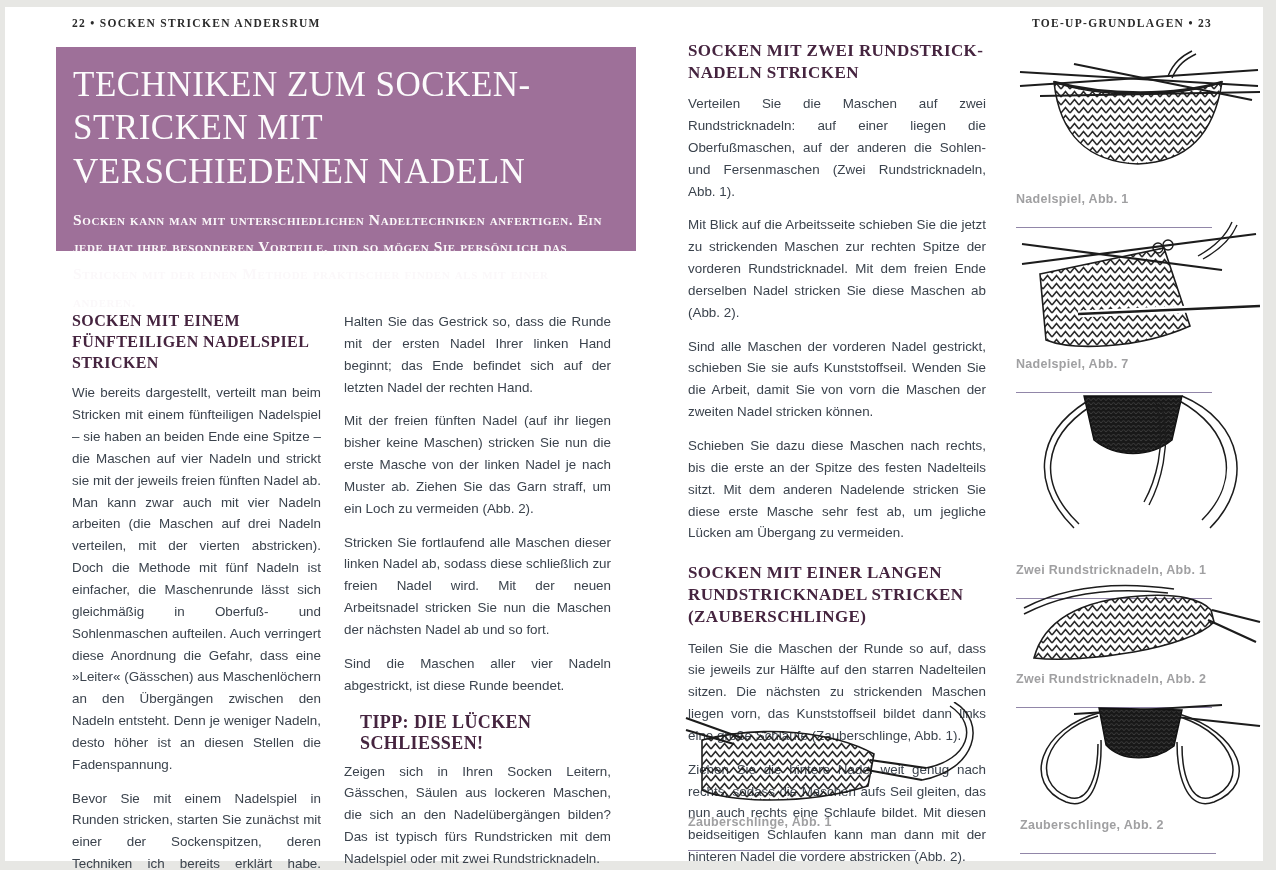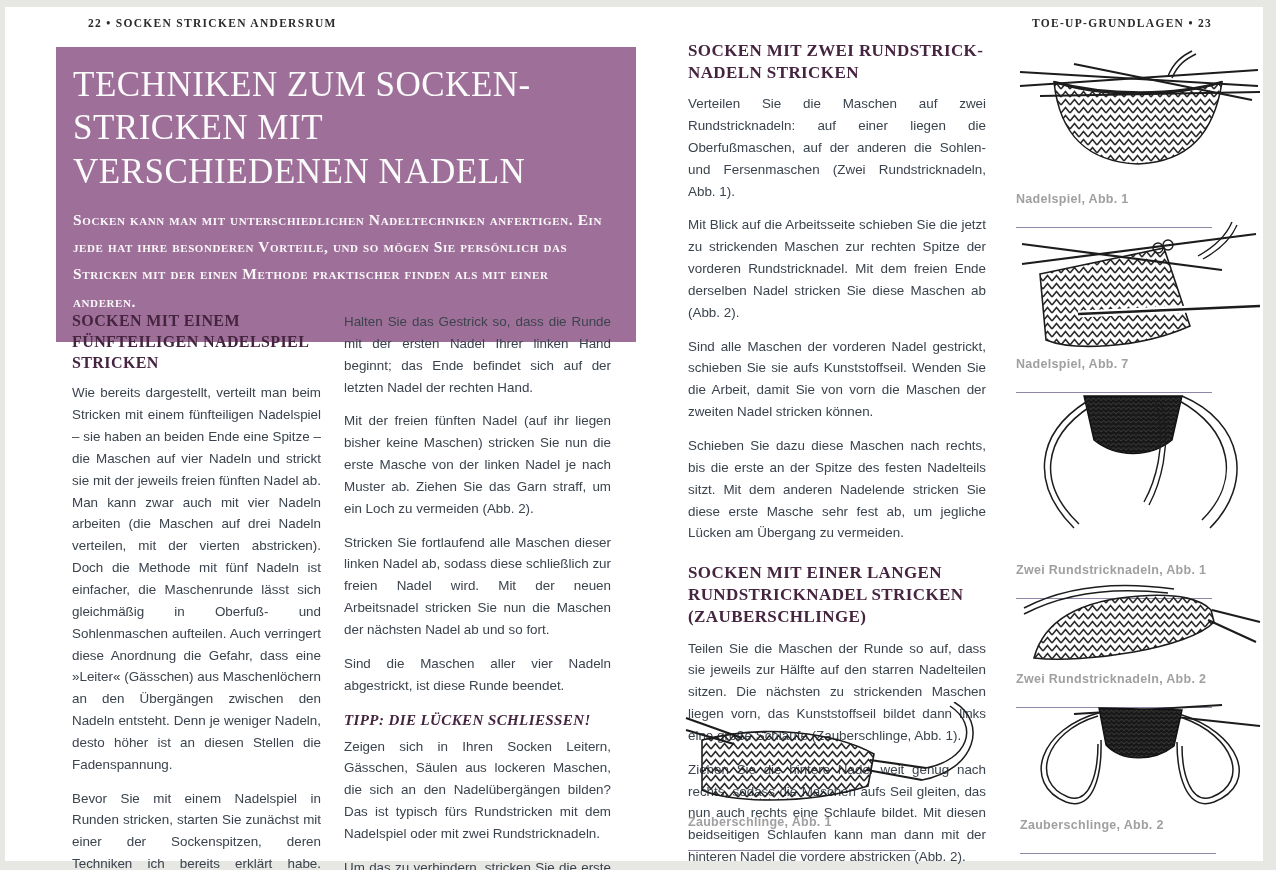--- a/index.html
+++ b/index.html
@@ -1,41 +1,41 @@
 <!DOCTYPE html>
 <html lang="de"><head>
 <meta charset="utf-8">
 <style>
   html,body{margin:0;padding:0;}
   body{font-family:"Liberation Sans",sans-serif;background:#dcdcda;}
   .spread{position:relative;width:1276px;height:870px;background:#e7e7e4;overflow:hidden;}
   .page{position:absolute;left:5px;top:7px;width:1258px;height:854px;background:#ffffff;}
 
   .hdr{position:absolute;font-family:"Liberation Serif",serif;font-weight:700;
-       font-size:11.5px;letter-spacing:1.3px;color:#2b2b2b;margin-left:16px;}
+       font-size:11.5px;letter-spacing:1.3px;color:#2b2b2b;}
   .hdr-left{left:72px;top:17px;}
   .hdr-right{right:64px;top:17px;}
 
-  .banner{position:absolute;left:56px;top:47px;width:580px;height:295px;background:#9e7099;}
+  .banner{position:absolute;left:56px;top:47px;width:580px;height:204px;background:#9e7099;}
   .banner h1{margin:16px 18px 0 17px;font-family:"Liberation Serif",serif;font-weight:400;
              font-size:35px;line-height:1.24;letter-spacing:0.5px;color:#fcfbfc;}
   .banner p{margin:13px 22px 0 17px;font-family:"Liberation Serif",serif;font-weight:700;
             font-variant:small-caps;font-size:15.5px;line-height:1.75;letter-spacing:0.6px;color:#fbf8fa;}
 
   .col{position:absolute;}
   .col1{left:72px;top:311px;width:249px;}
   .col2{left:344px;top:311px;width:267px;}
   .col3{left:688px;top:40px;width:298px;}
 
   .col h2{margin:0 0 9px 0;font-family:"Liberation Serif",serif;font-weight:700;
           font-size:16px;line-height:1.3;letter-spacing:0.4px;color:#45243f;}
   .col3 h2{font-size:17px;margin-top:0;}
   .col3 h2.second{margin-top:18px;}
-  .col h3{margin:15px 0 7px 0;font-family:"Liberation Serif",serif;font-weight:700;
-          font-size:15px;letter-spacing:0.4px;color:#45243f;font-style:italic;}
+  .col h3{margin:15px 0 7px 16px;font-family:"Liberation Serif",serif;font-weight:700;
+          font-size:18px;letter-spacing:0.4px;color:#45243f;}
   .col p{margin:0 0 12px 0;font-size:13.4px;line-height:1.63;color:#3b434d;text-align:justify;}
 
   .fig{position:absolute;}
   .cap{position:absolute;font-size:12.5px;font-weight:700;letter-spacing:0.3px;color:#a0a0a2;
        padding-bottom:21px;border-bottom:1px solid #9186a8;}
   svg{display:block;}
 </style>
 </head>
 <body>
 

